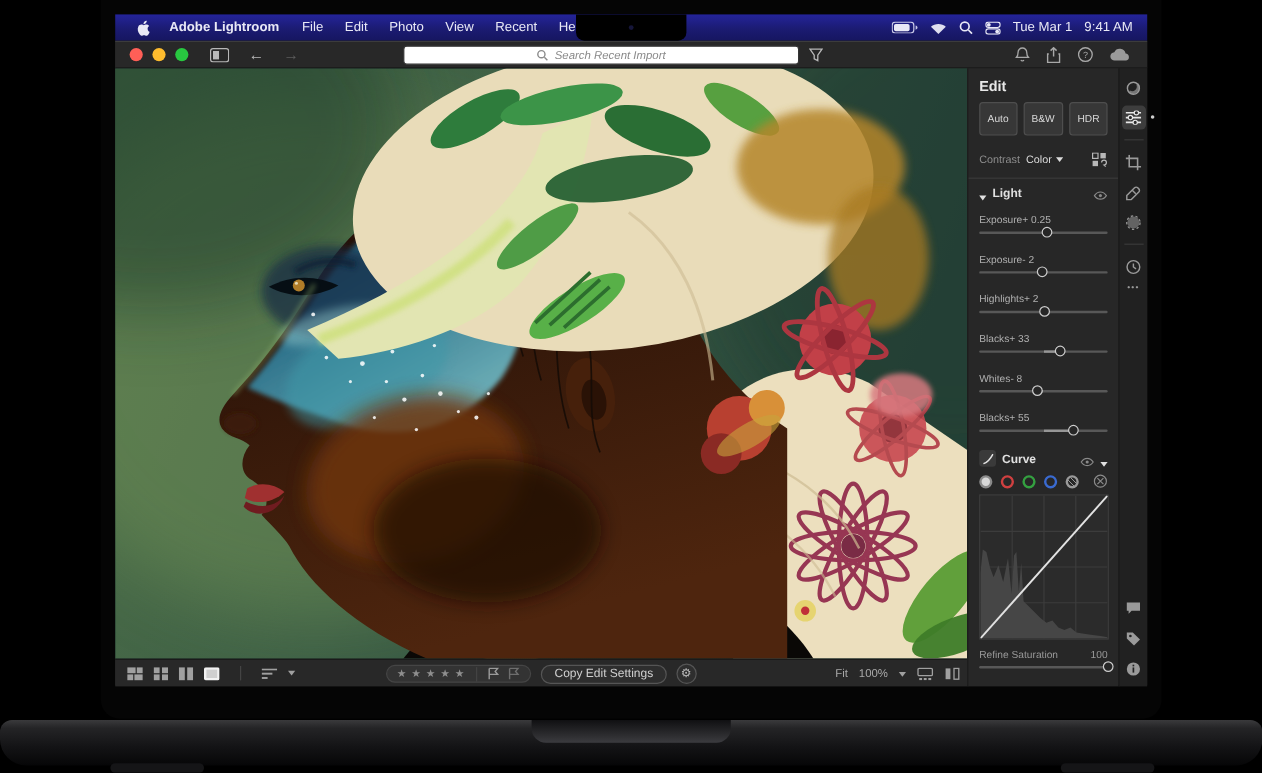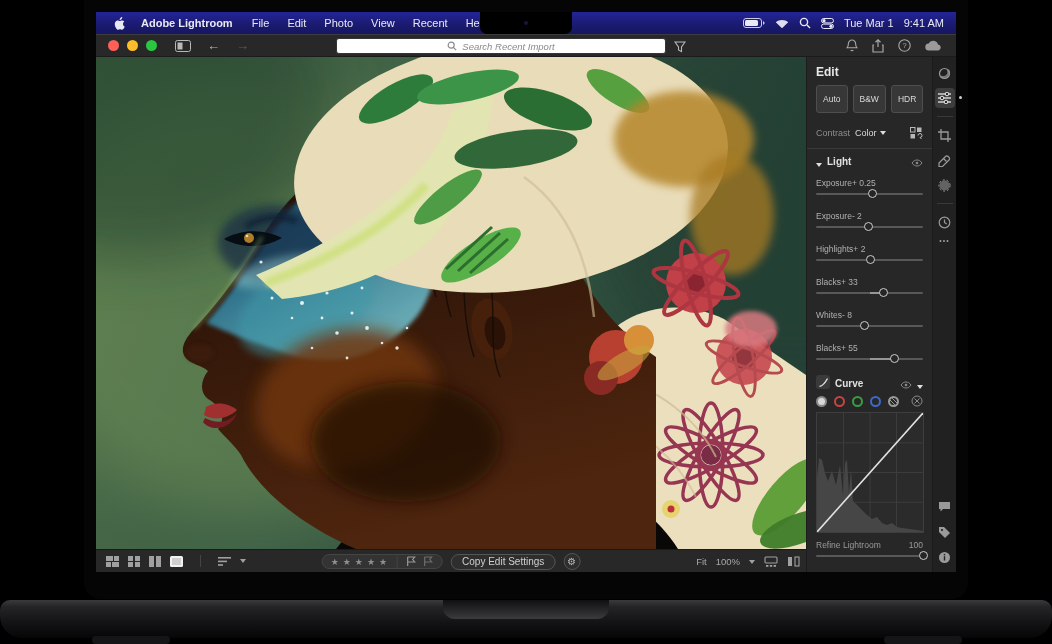--- a/index.html
+++ b/index.html
@@ -568,21 +568,21 @@
                 <line x1="0" y1="29.8" x2="106" y2="29.8"></line>
                   <line x1="0" y1="59.5" x2="106" y2="59.5"></line>
                   <line x1="0" y1="89.3" x2="106" y2="89.3"></line>
               </g>
               <path d="M0,65 L2,45 L5,47 L8,60 L11,68 L15,58 L19,72 L23,52 L26,82 L28,50 L30,47 L32,80 L34,56 L36,88 L40,92 L45,97 L50,102 L55,106 L60,104 L65,110 L70,112 L75,110 L80,114 L85,115 L92,116 L100,117 L106,118 L106,119 L0,119 Z" fill="#464646"></path>
               <line x1="0" y1="119" x2="106" y2="0" stroke="#e2e2e2" stroke-width="1.6"></line>
             </svg>
           </div>
 
           <div class="refinerow">
-            <span>Refine Lightroom</span>
+            <span>Refine Saturation</span>
             <span>100</span>
           </div>
           <div class="slider">
               <div class="track"></div>
               <div class="knob" style="left: calc(100% - 4.5px);"></div>
             </div>
 
           <div class="sechead" style="margin-top:14px;">
             <span class="chev"></span>
             <span>Color</span>

